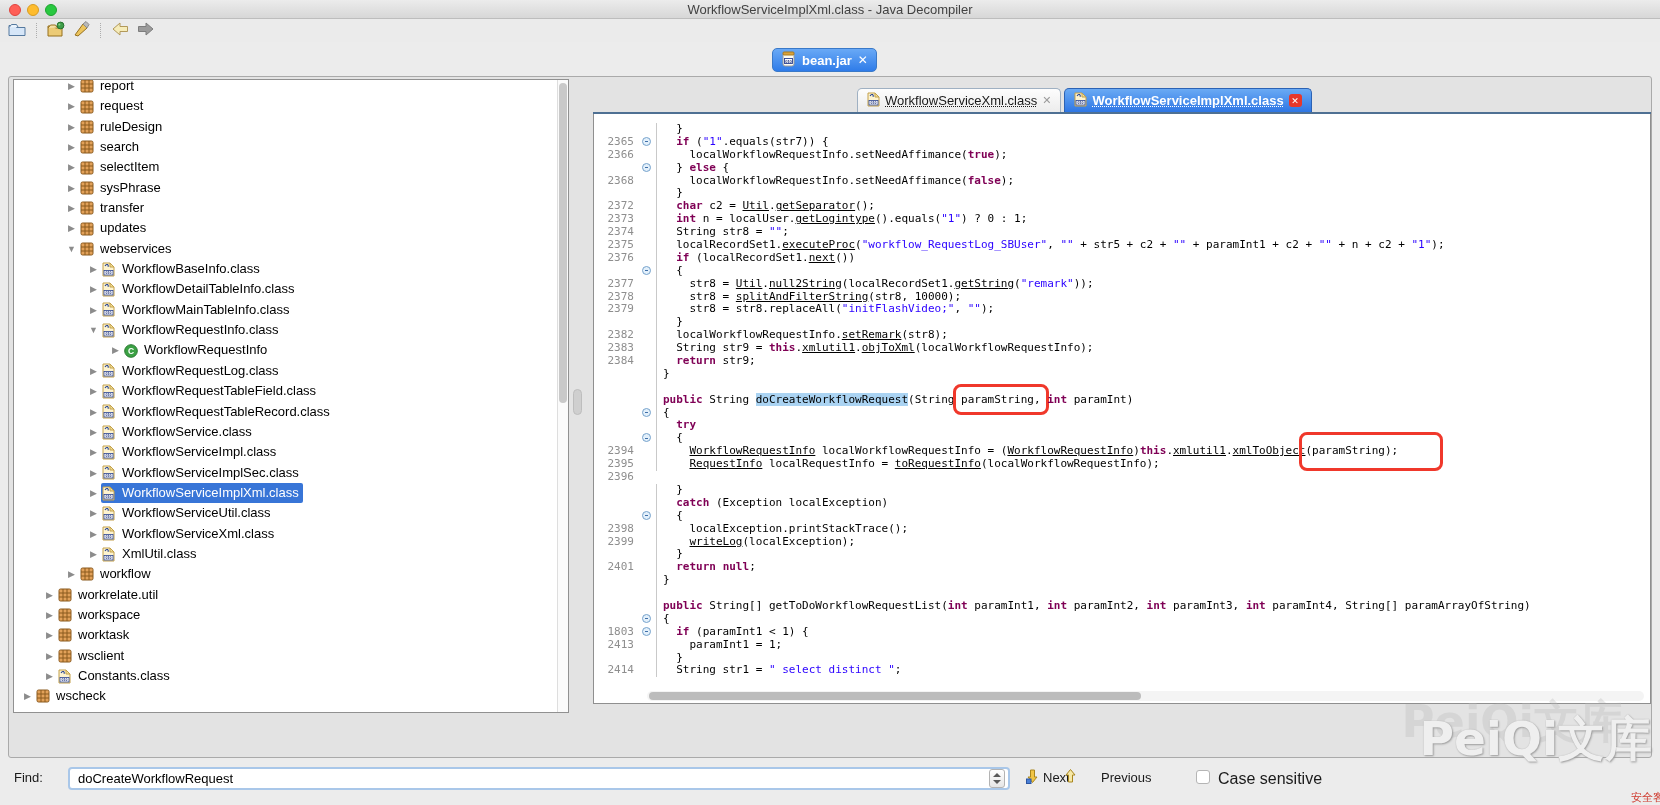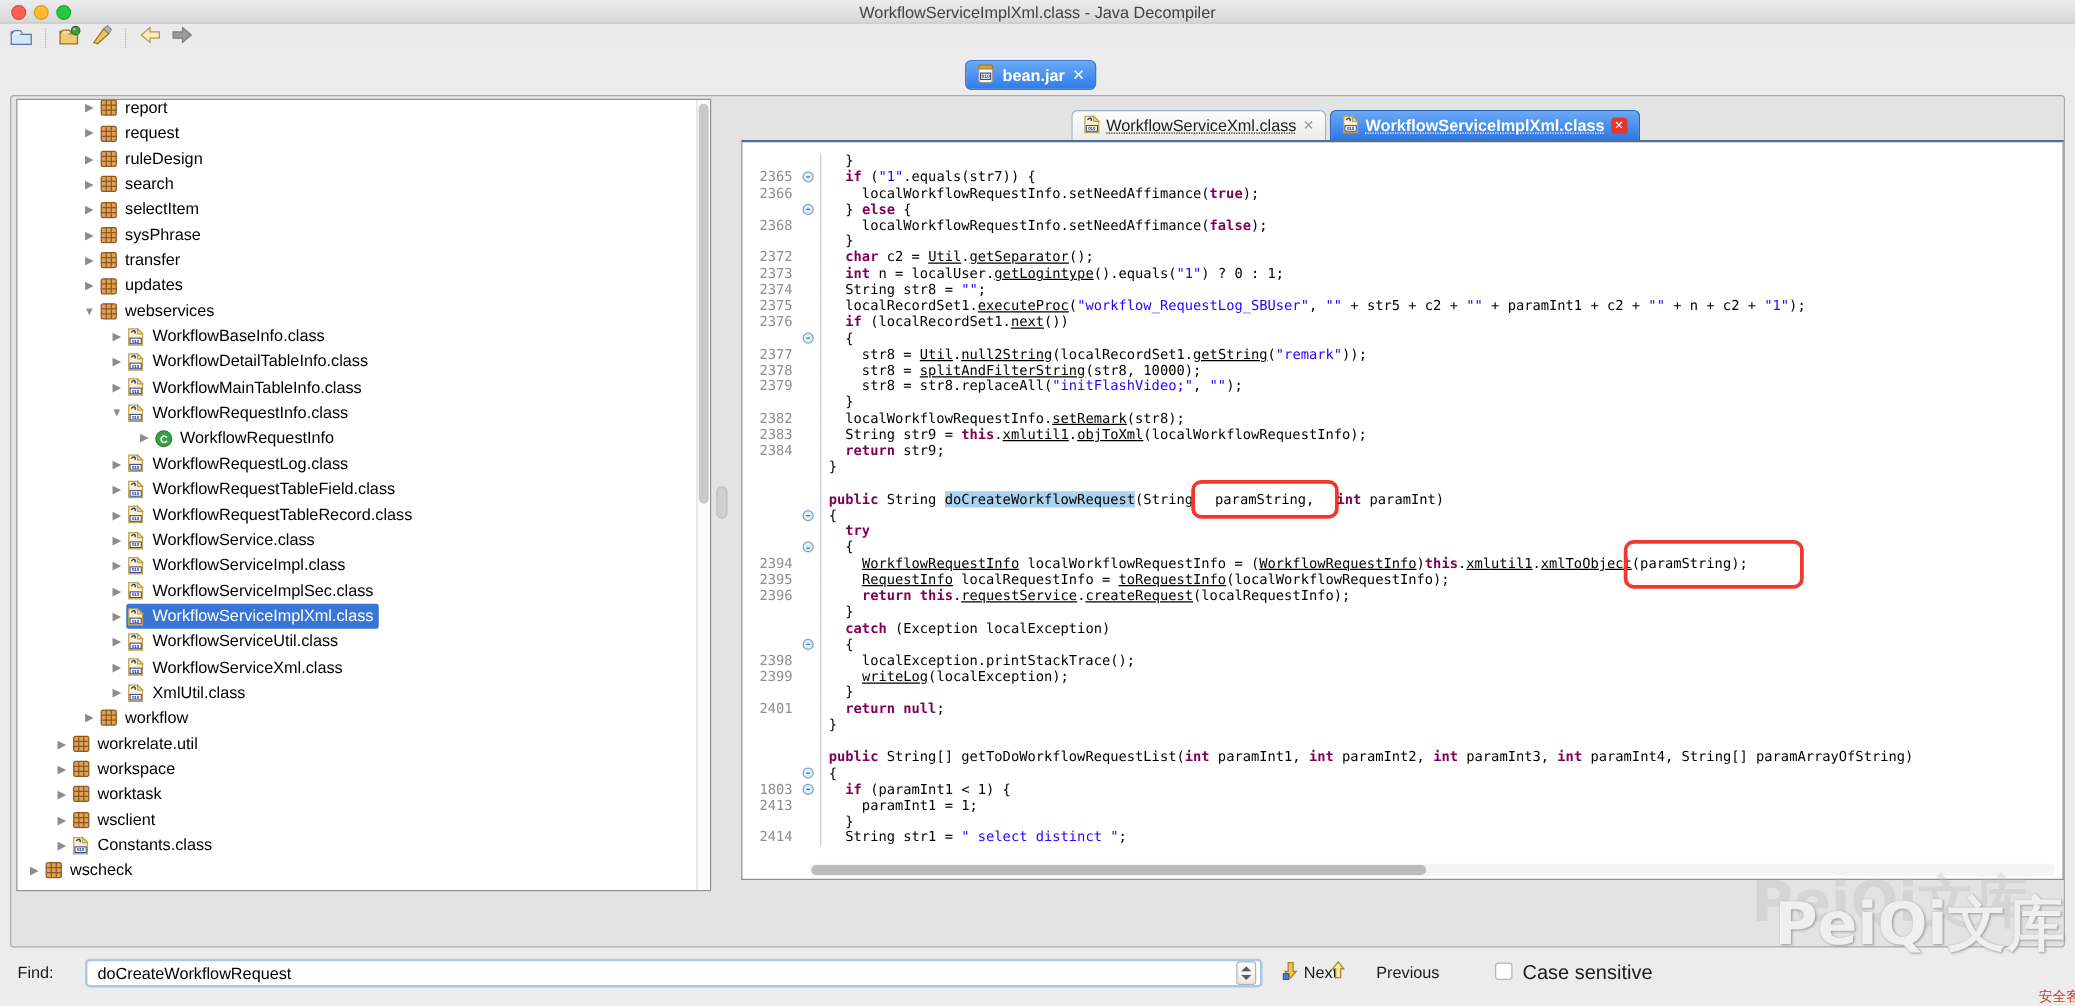--- a/index.html
+++ b/index.html
@@ -75,21 +75,21 @@
   .fold-col { width:15px; flex:none; position:relative; }
   .fold { position:absolute; left:1px; top:1px; width:9px; height:9px; border-radius:50%;
     border:1px solid #77a3cc; background:#e3f0fb; }
   .fold::after { content:""; position:absolute; left:2px; right:2px; top:3.5px; height:1px; background:#3f6fa8; }
   .ct { white-space:pre; border-left:1px solid #c9c9c9; padding-left:6px; color:#000; }
   .cs-k { color:var(--kw,#7f0055); font-weight:bold; }
   .cs-s { color:var(--str,#2a00ff); }
   .cs-u { text-decoration:underline; }
   .cs-sel { background:var(--sel,#aad3f2); }
   .rb { border:3px solid var(--ann,#f0382b); border-radius:8px; }
-  .rb1 { padding:6px 16px; margin:12px -8px; }
+  .rb1 { padding:6px 5px; margin:12px -8px; }
   .rb2 { padding:9px 42px 11px 3px; margin:0 -45px 0 -6px; }
 
   .hsb { position:absolute; left:53px; right:6px; bottom:2px; height:10px; background:#f4f4f4;
     border-radius:5px; }
   .hsb .thumb { position:absolute; left:2px; top:1px; width:492px; height:8px; background:#bcbcbc;
     border-radius:4px; }
 
   
   .findbar { position:absolute; left:0; top:762px; width:1532px; height:32px; background:#ececec; }
   .find-label { position:absolute; left:14px; top:8px; font-size:13px; color:#1a1a1a; }
@@ -772,21 +772,20 @@
             <span class="ct"><span>    </span><span class="cs-u">WorkflowRequestInfo</span><span> localWorkflowRequestInfo = (</span><span class="cs-u">WorkflowRequestInfo</span><span>)</span><span class="cs-k">this</span><span>.</span><span class="cs-u">xmlutil1</span><span>.</span><span class="cs-u">xmlToObject</span><span class="rb rb2">(paramString);</span></span>
           </div>
           <div class="cl">
             <span class="ln">2395</span>
             <span class="fold-col"></span>
             <span class="ct"><span>    </span><span class="cs-u">RequestInfo</span><span> localRequestInfo = </span><span class="cs-u">toRequestInfo</span><span>(localWorkflowRequestInfo);</span></span>
           </div>
           <div class="cl">
             <span class="ln">2396</span>
             <span class="fold-col"></span>
-            <span class="ct"><span>    </span><span class="cs-k">return</span><span> </span><span class="cs-k">this</span><span>.</span><span class="cs-u">requestService</span><span>.</span><span class="cs-u">createRequest</span><span>(localRequestInfo);</span></span>
           </div>
           <div class="cl">
             <span class="ln"></span>
             <span class="fold-col"></span>
             <span class="ct"><span>  }</span></span>
           </div>
           <div class="cl">
             <span class="ln"></span>
             <span class="fold-col"></span>
             <span class="ct"><span>  </span><span class="cs-k">catch</span><span> (Exception localException)</span></span>

